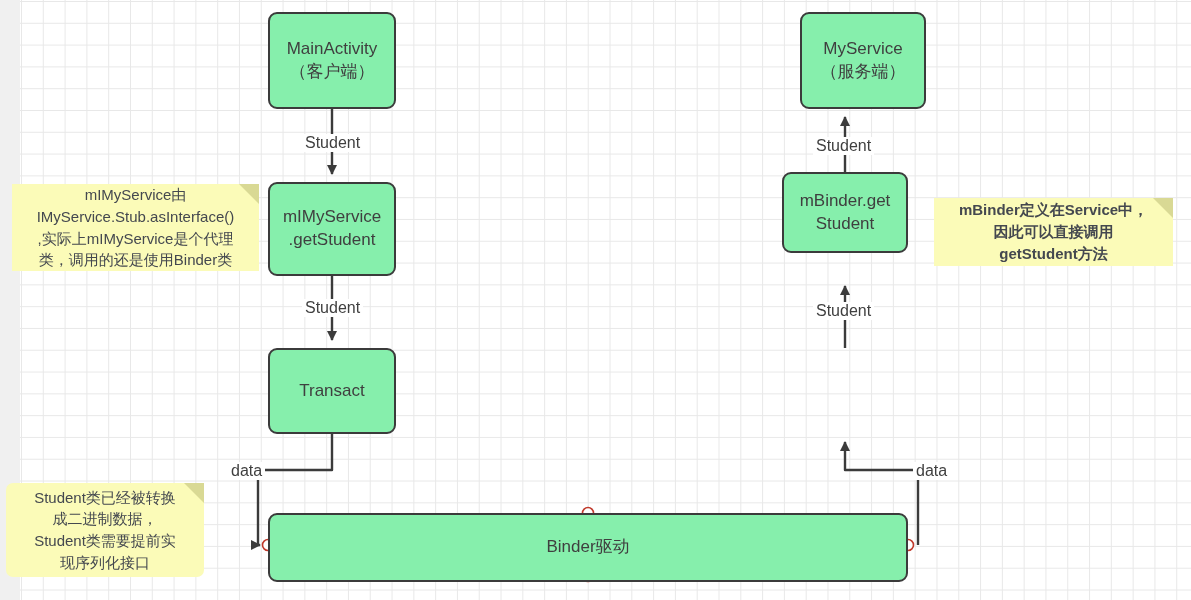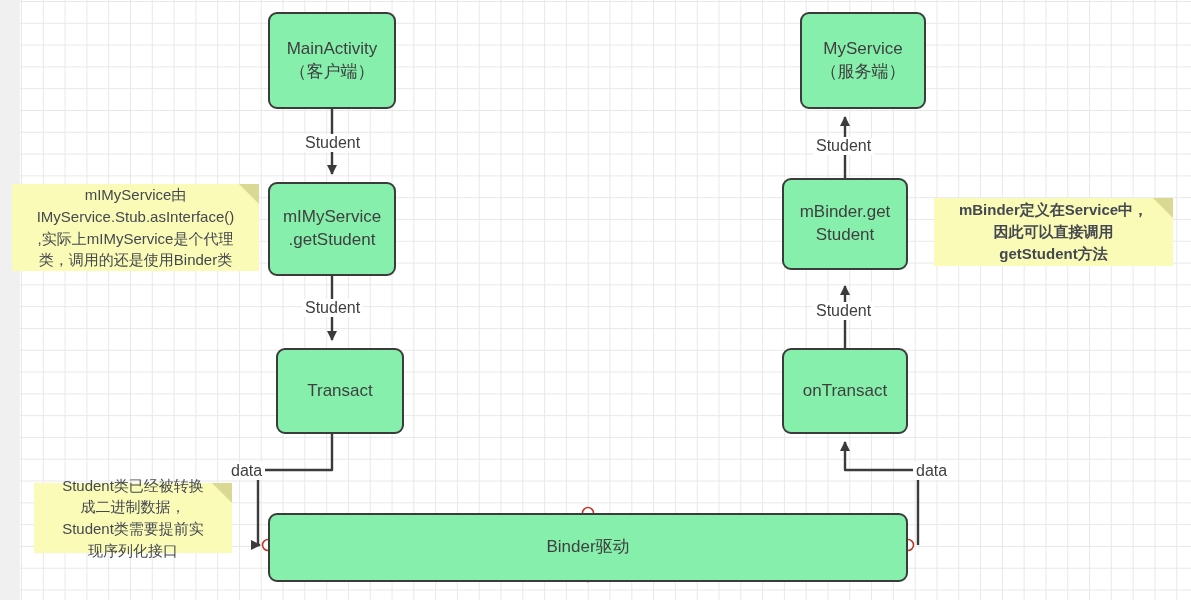--- a/index.html
+++ b/index.html
@@ -132,26 +132,25 @@
 
   <div class="node" style="left:268px;top:12px;width:128px;height:97px;">MainActivity
 （客户端）</div>
 
   <div class="node" style="left:782px;top:12px;width:126px;height:97px;margin-left:18px;">MyService
 （服务端）</div>
 
   <div class="node" style="left:268px;top:182px;width:128px;height:94px;">mIMyService
 .getStudent</div>
 
-  <div class="node" style="left:782px;top:178px;width:126px;height:92px;">mBinder.get
+  <div class="node" style="left:782px;top:172px;width:126px;height:81px;">mBinder.get
 Student</div>
 
-  <div class="node" style="left:268px;top:348px;width:128px;height:86px;margin-left:8px;">Transact</div>
+  <div class="node" style="left:268px;top:348px;width:128px;height:86px;">Transact</div>
 
-  <div class="node" style="left:782px;top:348px;width:126px;height:86px;">onTransact</div>
 
   <div class="node" style="left:268px;top:513px;width:640px;height:69px;">Binder驱动</div>
 
   <div class="edge-label" style="left:302px;top:134px;">Student</div>
   <div class="edge-label" style="left:302px;top:299px;">Student</div>
   <div class="edge-label" style="left:813px;top:137px;">Student</div>
   <div class="edge-label" style="left:813px;top:302px;">Student</div>
   <div class="edge-label" style="left:228px;top:462px;">data</div>
   <div class="edge-label" style="left:913px;top:462px;">data</div>
 
@@ -163,21 +162,21 @@
     <span class="fold"></span>
   </div>
 
   <div class="note" style="left:934px;top:198px;width:239px;height:68px;font-weight:bold;">
     <span>mBinder定义在Service中，
 因此可以直接调用
 getStudent方法</span>
     <span class="fold"></span>
   </div>
 
-  <div class="note" style="left:34px;top:483px;width:198px;height:70px;">
+  <div class="note" style="left:6px;top:483px;width:198px;height:94px;border-radius:7px;">
     <span>Student类已经被转换
 成二进制数据，
 Student类需要提前实
 现序列化接口</span>
     <span class="fold"></span>
   </div>
 
 </div>
 
 </body></html>

